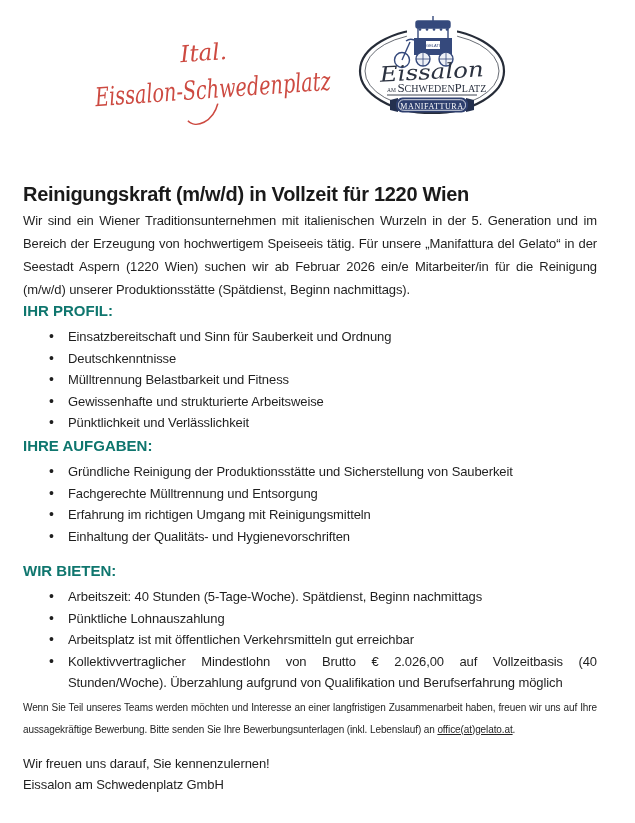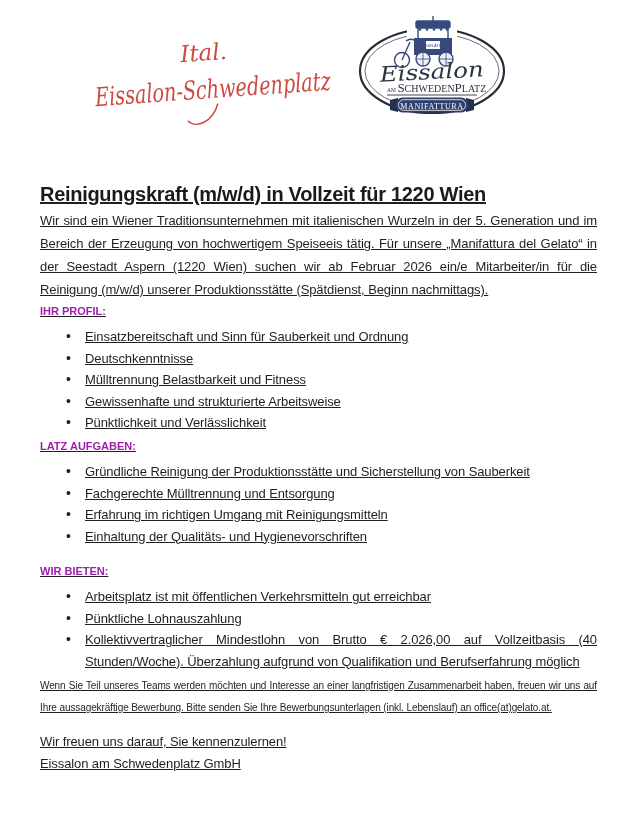--- a/index.html
+++ b/index.html
@@ -12,33 +12,33 @@
     position: relative;
   }
   .page { width: 635px; height: 823px; background: #fff; position: relative; overflow: hidden; }
 
   
   .header { position: relative; height: 181px; }
   .logo-left { position: absolute; left: 90px; top: 22px; width: 245px; height: 112px; }
   .logo-right { position: absolute; left: 357px; top: 11px; width: 150px; height: 104px; }
 
   
-  .content { padding: 0 38px 0 40px; text-decoration: underline; }
+  .content { padding: 0 38px 0 23px; }
 
   .doc-title {
     font-size: 20px; font-weight: bold; letter-spacing: -0.3px;
     line-height: 26px; color: #1a1a1a;
   }
   .intro {
     margin-top: 2px;
     font-size: 13px; line-height: 23px; letter-spacing: -0.1px;
     text-align: justify;
   }
   h2.sec-head {
-    font-size: 11px; font-weight: bold; line-height: 20px; color: #a21caf;
+    font-size: 15px; font-weight: bold; line-height: 20px; color: #0f766e;
   }
   .sec-head.m1 { margin-top: 0px; }
   .sec-head.m2 { margin-top: 2.5px; }
   .sec-head.m3 { margin-top: 14px; }
   ul.bullets {
     margin-top: 5px;
     list-style: none;
     padding-left: 45px;
     font-size: 13px; line-height: 21.5px; letter-spacing: -0.1px;
   }
@@ -134,32 +134,33 @@
 
     <h2 class="sec-head m1">IHR PROFIL:</h2>
     <ul class="bullets">
       <li>Einsatzbereitschaft und Sinn für Sauberkeit und Ordnung</li>
       <li>Deutschkenntnisse</li>
       <li>Mülltrennung Belastbarkeit und Fitness</li>
       <li>Gewissenhafte und strukturierte Arbeitsweise</li>
       <li>Pünktlichkeit und Verlässlichkeit</li>
     </ul>
 
-    <h2 class="sec-head m2">LATZ AUFGABEN:</h2>
+    <h2 class="sec-head m2">IHRE AUFGABEN:</h2>
     <ul class="bullets">
       <li>Gründliche Reinigung der Produktionsstätte und Sicherstellung von Sauberkeit</li>
       <li>Fachgerechte Mülltrennung und Entsorgung</li>
       <li>Erfahrung im richtigen Umgang mit Reinigungsmitteln</li>
       <li>Einhaltung der Qualitäts- und Hygienevorschriften</li>
     </ul>
 
     <h2 class="sec-head m3">WIR BIETEN:</h2>
     <ul class="bullets">
+      <li>Arbeitszeit: 40 Stunden (5-Tage-Woche). Spätdienst, Beginn nachmittags</li>
+      <li>Pünktliche Lohnauszahlung</li>
       <li>Arbeitsplatz ist mit öffentlichen Verkehrsmitteln gut erreichbar</li>
-      <li>Pünktliche Lohnauszahlung</li>
       <li>Kollektivvertraglicher Mindestlohn von Brutto € 2.026,00 auf Vollzeitbasis (40 Stunden/Woche). Überzahlung aufgrund von Qualifikation und Berufserfahrung möglich</li>
     </ul>
 
     <p class="closing"><span>Wenn Sie Teil unseres Teams werden möchten und Interesse an einer langfristigen Zusammenarbeit haben, freuen wir uns auf Ihre aussagekräftige Bewerbung. Bitte senden Sie Ihre Bewerbungsunterlagen (inkl. Lebenslauf) an </span><span class="email-link">office(at)gelato.at</span><span>.</span></p>
 
     <div class="signoff">
       <div>Wir freuen uns darauf, Sie kennenzulernen!</div>
       <div>Eissalon am Schwedenplatz GmbH</div>
     </div>
 

